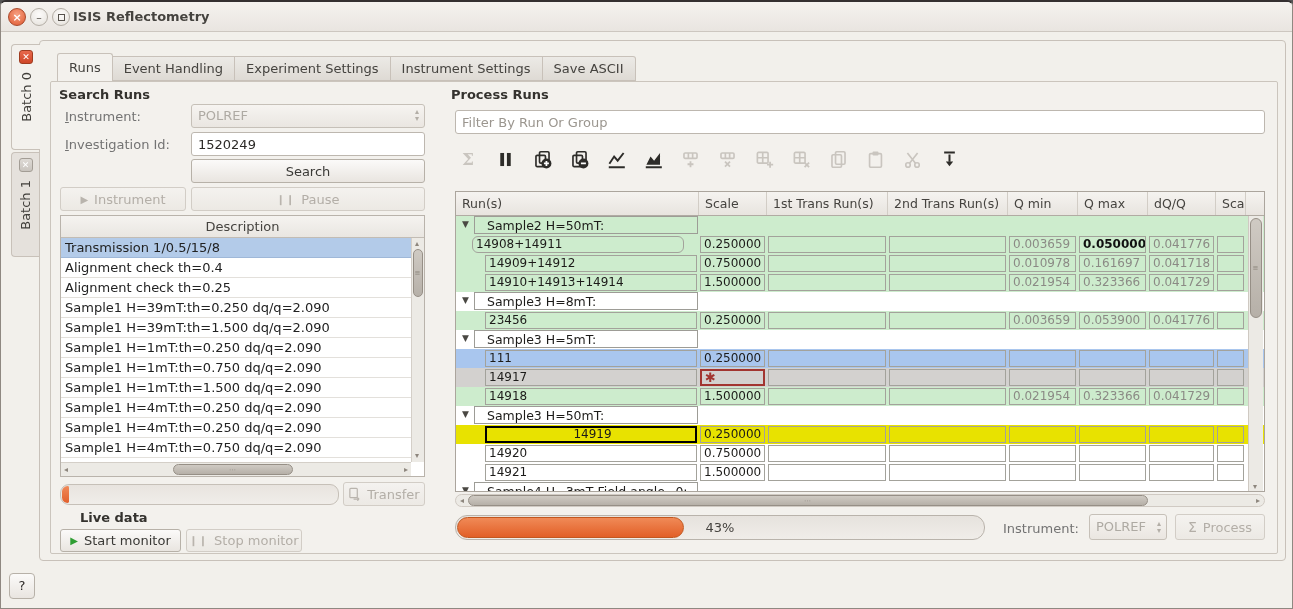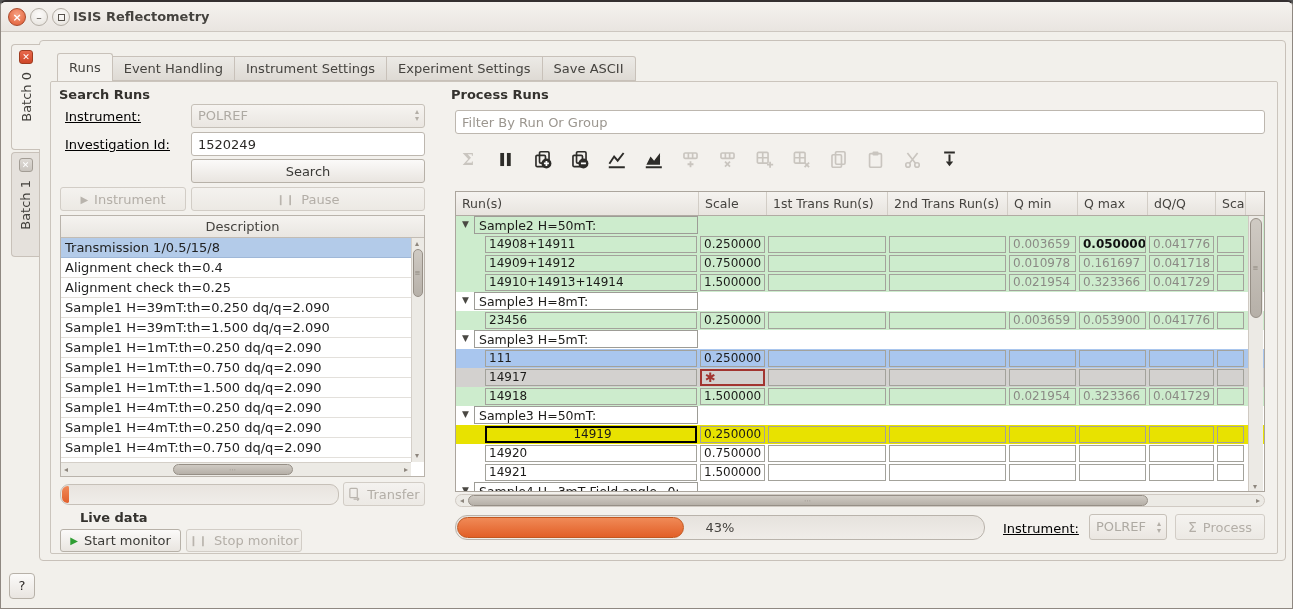--- a/index.html
+++ b/index.html
@@ -37,21 +37,21 @@
   .tabbar{position:absolute;left:17px;top:12px;height:28px;display:flex;z-index:4;}
   .tab{height:25px;margin-top:3px;padding:0 11px;line-height:24px;background:linear-gradient(#eceae6,#dedad4);
     border:1px solid #c8c1b9;border-left:none;color:#45433f;}
   .tab:first-child{border-left:1px solid #c8c1b9;border-radius:3px 0 0 0;}
   .tab:last-child{border-radius:0 3px 0 0;}
   .tab.active{height:28px;margin-top:0;line-height:27px;background:#f3f1ed;border-radius:3px 3px 0 0;
     border-left:1px solid #c8c1b9;border-bottom:none;}
   .content{position:absolute;left:10px;top:40px;width:1228px;height:473px;background:#f3f1ed;
     border:1px solid #cbc5bd;border-radius:2px;}
   .sect-title{position:absolute;font-weight:bold;color:#34322e;}
-  .lbl{position:absolute;color:#000000;text-decoration:underline;}
+  .lbl{position:absolute;color:#737373;}
   .mnemonic::first-letter{text-decoration:underline;}
   
   .combo{position:absolute;border:1px solid #c6c0b8;border-radius:3px;background:linear-gradient(#f6f4f1,#eae6e1);
     color:#aeaaa3;padding:3px 6px;}
   .combo .spin{position:absolute;right:5px;top:3px;display:flex;flex-direction:column;line-height:7px;font-size:8px;color:#b3aea7;}
   .tinput{position:absolute;border:1px solid #bdb7af;border-radius:3px;background:#fff;color:#2c2a27;
     padding:3px 6px;font:inherit;outline:none;}
   .tinput::placeholder{color:#9b968f;}
   .btn{position:absolute;border:1px solid #b7b1a8;border-radius:3px;background:linear-gradient(#fbfaf9,#e9e5e0);
     color:#3a3936;display:flex;align-items:center;justify-content:center;gap:6px;}
@@ -91,21 +91,21 @@
   .hcell{position:absolute;top:0;height:23px;line-height:23px;padding-left:6px;color:#45433f;
     border-right:1px solid #d2cdc6;overflow:hidden;white-space:nowrap;font-size:12.5px;}
   .rt-body{position:absolute;left:0;top:24px;width:810px;height:277px;overflow:hidden;background:#fff;}
   .rt-row{position:relative;height:19px;width:810px;}
   .rt-row.bg-green{background:#cdeccd;}
   .rt-row.bg-selected{background:#a9c6ee;}
   .rt-row.bg-grey{background:#d3d1cf;}
   .rt-row.bg-yellow{background:#e8e200;}
   .rt-row.bg-plain{background:#fff;}
   .tri{position:absolute;left:6px;top:3px;font-size:9px;color:#4a4843;}
-  .gcell{position:absolute;left:18px;top:0;width:224px;height:18px;line-height:17px;padding-left:4px;
+  .gcell{position:absolute;left:18px;top:0;width:224px;height:18px;line-height:17px;padding-left:12px;
     border:1px solid #9d9c96;background:inherit;font-size:12.5px;color:#1c1b19;white-space:nowrap;overflow:hidden;}
   .cell{position:absolute;top:1px;height:17px;line-height:15px;padding-left:3px;border:1px solid #a3a29b;
     background:inherit;font-size:12px;color:#1c1b19;white-space:nowrap;overflow:hidden;}
   .cell.qv{color:#8b8a85;}
   .cell.qbold{color:#111;font-weight:bold;}
   .cell.focus{border:2px solid #000;line-height:13px;text-align:center;}
   .cell.invalid{border:2px solid #a23530;line-height:13px;}
   .ast{color:#a23530;font-size:13px;font-weight:bold;}
   .rt-vscroll{left:792px;width:15px;top:24px;height:277px;border-left:1px solid #cfc9c2;z-index:5;}
   .rt-hscroll{left:404px;top:412px;width:810px;height:13px;border:1px solid #d0cac3;border-radius:7px;}
@@ -144,22 +144,22 @@
       <div class="batch-tab inactive">
         <span class="batch-close grey">✕</span>
         <span class="batch-label">Batch 1</span>
       </div>
     </div>
 
   <div class="panel">
     <div class="tabbar" id="main-tabbar">
         <div class="tab active">Runs</div>
         <div class="tab">Event Handling</div>
+        <div class="tab">Experiment Settings</div>
         <div class="tab">Instrument Settings</div>
-        <div class="tab">Experiment Settings</div>
         <div class="tab">Save ASCII</div>
       </div>
     <div class="content">
 
       <div class="sect-title" style="left:8px;top:5px;">Search Runs</div>
       <div class="lbl mnemonic" style="left:14px;top:27px;">Instrument:</div>
       <div class="combo" style="left:140px;top:22px;width:234px;height:24px;">
         <span>POLREF</span>
         <span class="spin">
             <span>▴</span>
@@ -366,21 +366,21 @@
             <div class="hcell" style="left: 622px; width: 70px;">Q max</div>
             <div class="hcell" style="left: 692px; width: 68px;">dQ/Q</div>
             <div class="hcell" style="left: 760px; width: 30px;">Scale</div>
           </div>
         <div class="rt-body" id="rt-body">
             <div class="rt-row bg-green">
               <span class="tri">▼</span>
               <div class="gcell">Sample2 H=50mT:</div>
             </div>
             <div class="rt-row bg-green">
-              <div class="cell" style="left: 29px; width: 212px;">14908+14911</div>
+              <div class="cell" style="left: 16px; width: 212px; border-radius: 6px;">14908+14911</div>
               <div class="cell" style="left: 244px; width: 65px;">0.250000</div>
               <div class="cell" style="left: 312px; width: 118px;"></div>
               <div class="cell" style="left: 433px; width: 117px;"></div>
               <div class="cell qv" style="left: 553px; width: 67px;">0.003659</div>
               <div class="cell qv qbold" style="left: 623px; width: 67px;">0.050000</div>
               <div class="cell qv" style="left: 693px; width: 65px;">0.041776</div>
               <div class="cell" style="left: 761px; width: 27px;"></div>
             </div>
             <div class="rt-row bg-green">
               <div class="cell" style="left: 29px; width: 212px;">14909+14912</div>

